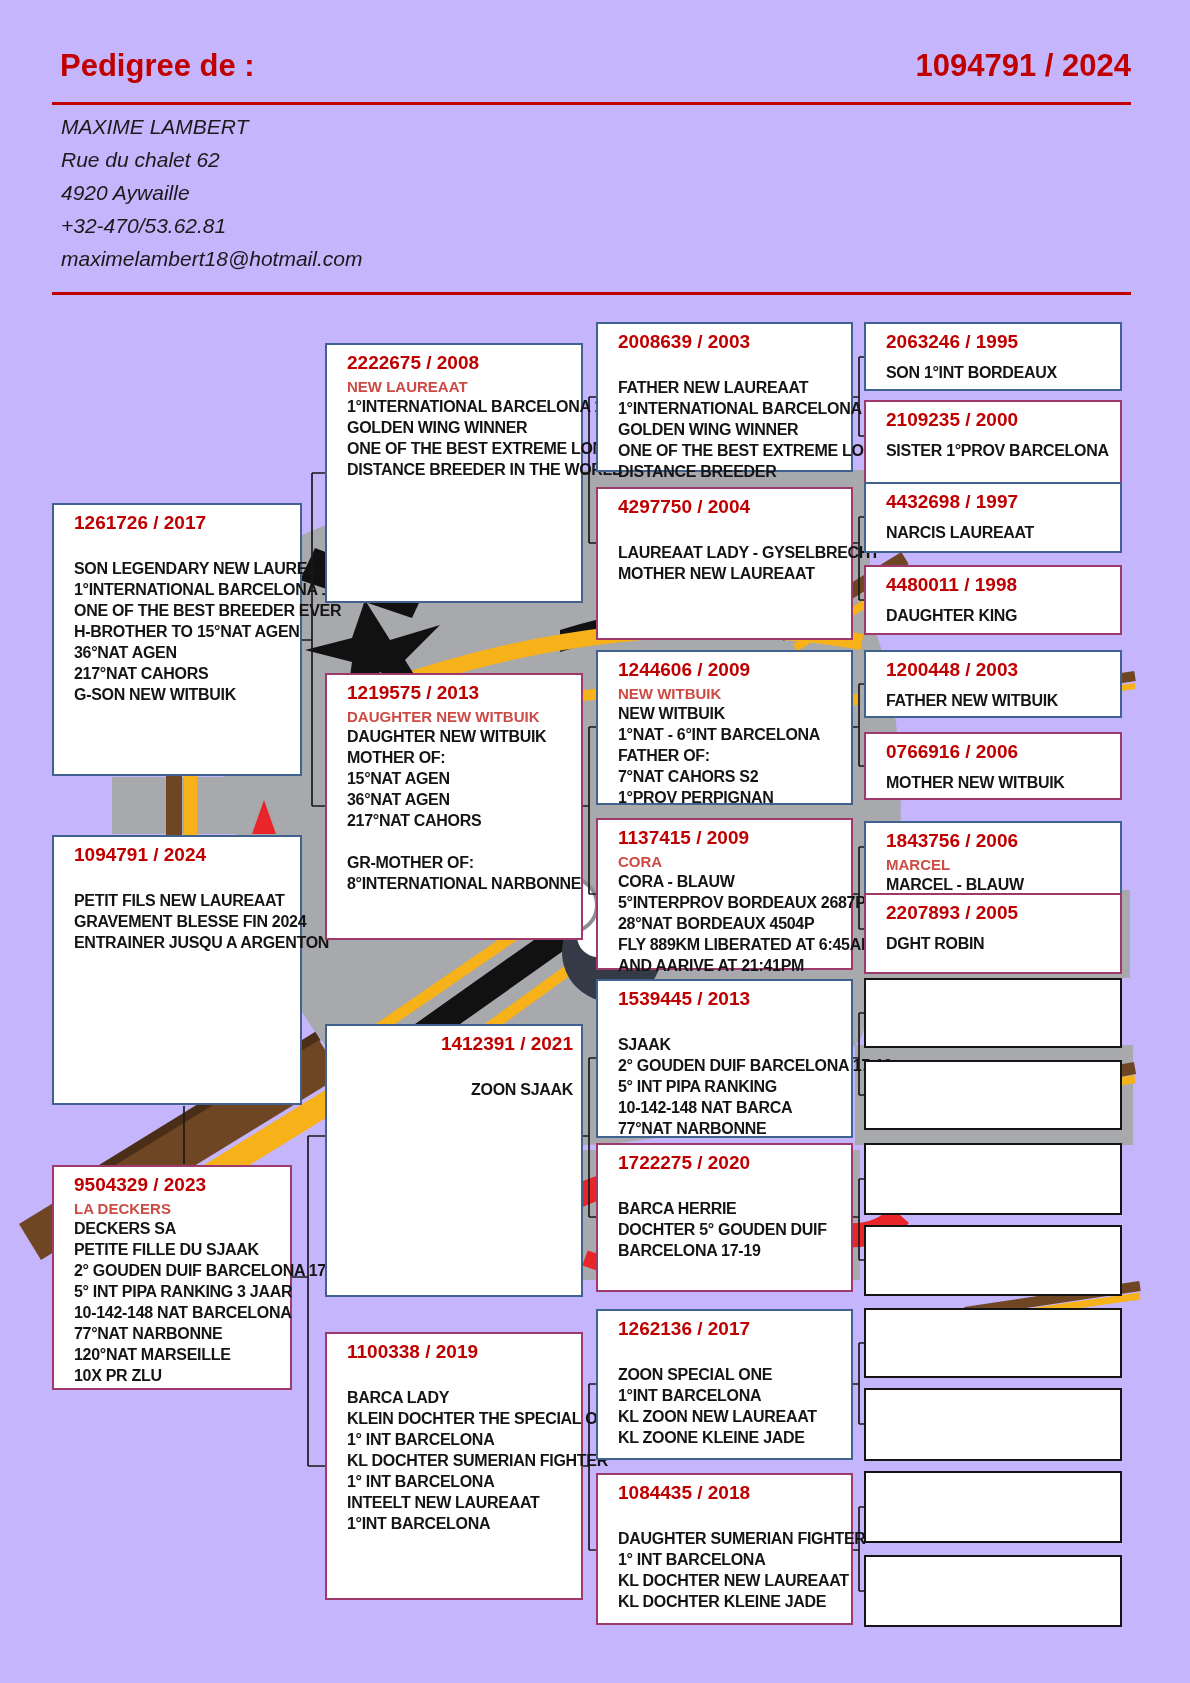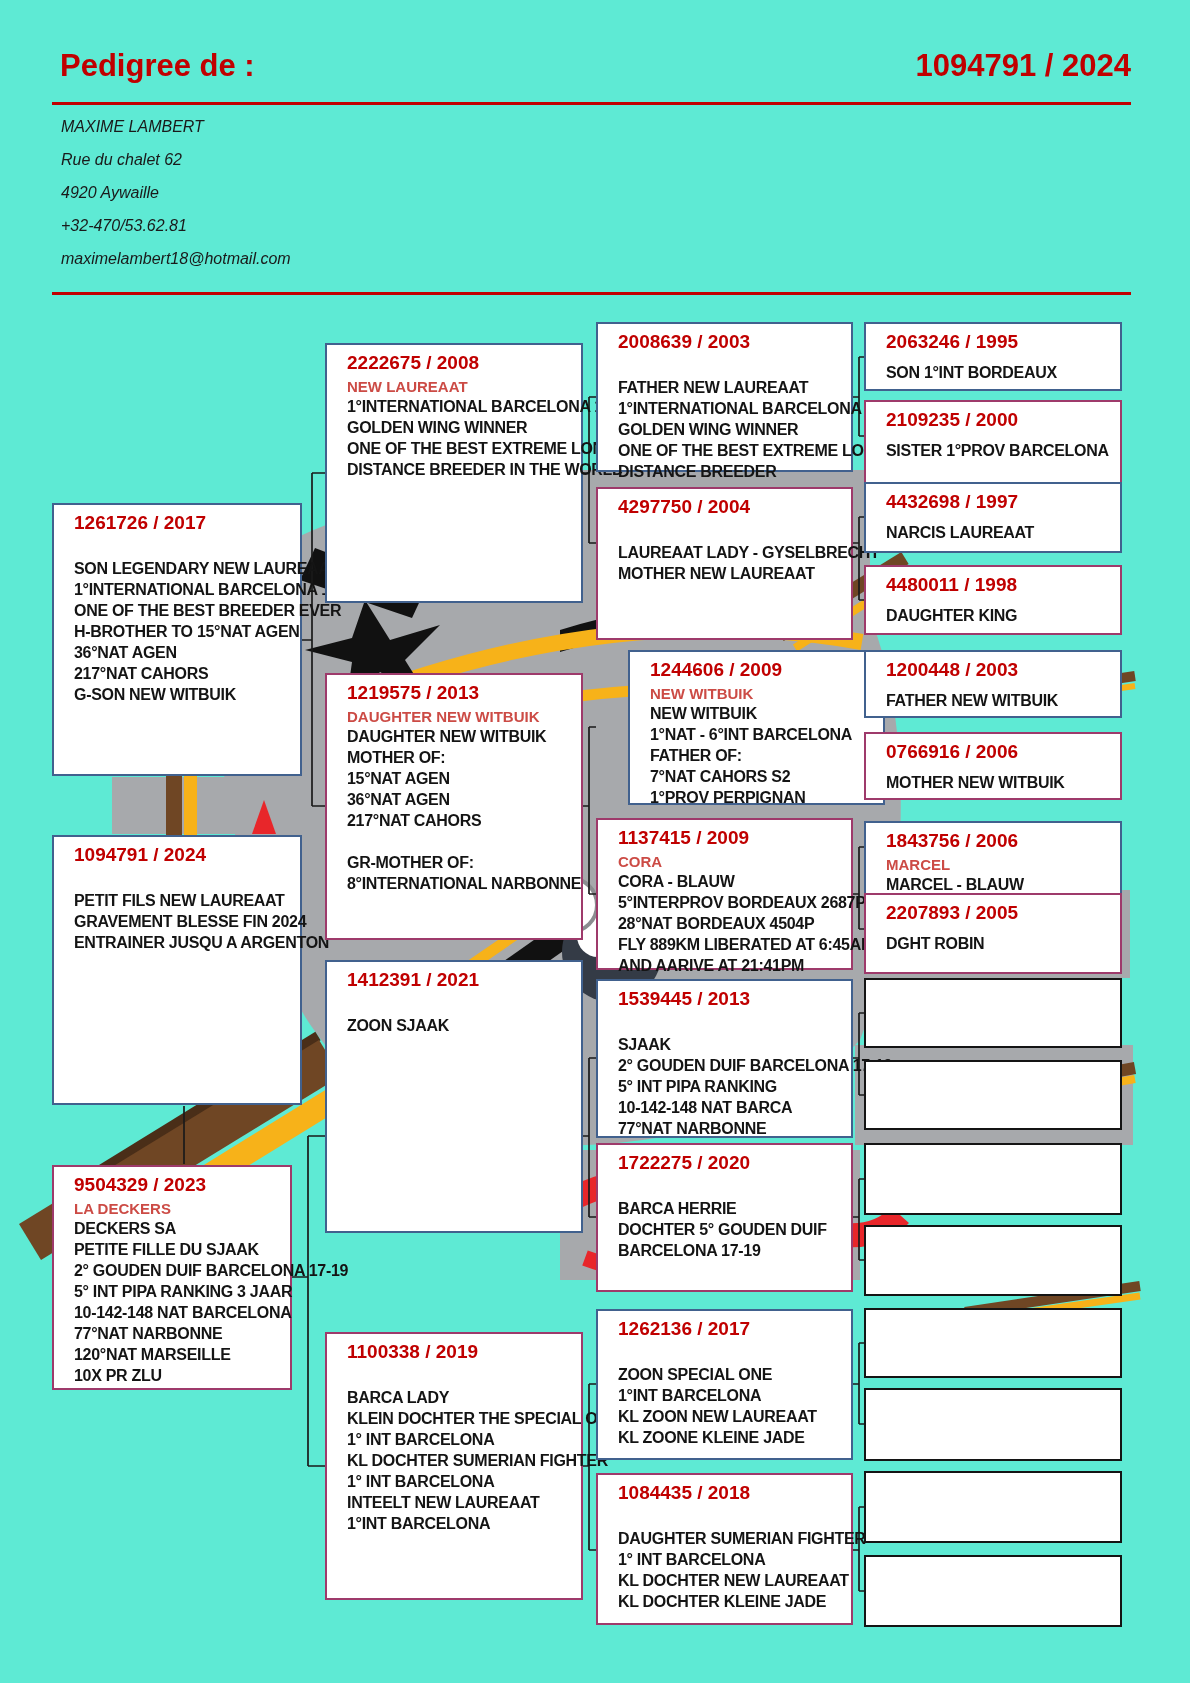--- a/index.html
+++ b/index.html
@@ -1,21 +1,21 @@
 <!DOCTYPE html>
 <html><head>
 <meta charset="utf-8">
 <style>
   html,body{margin:0;padding:0;background:#ffffff;}
   body{font-family:"Liberation Sans",sans-serif;}
-  #page{position:relative;width:1190px;height:1683px;background:#5eead4;overflow:hidden;}
+  #page{position:relative;width:1190px;height:1683px;background:#c4b5fd;overflow:hidden;}
   .hdr-title{position:absolute;left:60px;top:48px;font-size:31px;font-weight:bold;color:#C00000;}
   .hdr-ring{position:absolute;right:59px;top:48px;font-size:31px;font-weight:bold;color:#C00000;}
   .redrule{position:absolute;left:52px;width:1079px;background:#C00000;}
-  .owner{position:absolute;left:61px;top:110px;font-style:italic;font-size:16px;color:#1a1a1a;line-height:33px;}
+  .owner{position:absolute;left:61px;top:110px;font-style:italic;font-size:21px;color:#1a1a1a;line-height:33px;}
   svg.layer{position:absolute;left:0;top:0;pointer-events:none;}
   .box{position:absolute;background:#fff;box-sizing:border-box;padding:6px 8px 0 20px;}
   .box.blue{border:2.5px solid #41618E;}
   .box.purple{border:2.5px solid #9E3A6B;}
   .box.emptyb{border:2.3px solid #141414;}
   .ring{font-size:19px;font-weight:bold;color:#C00000;line-height:24px;height:26px;white-space:nowrap;}
   .sub{font-size:15px;font-weight:bold;color:#CC4B45;line-height:19px;height:19px;white-space:nowrap;}
   .ln{font-size:16px;font-weight:bold;color:#141414;line-height:21px;min-height:21px;white-space:nowrap;letter-spacing:-0.3px;}
 </style>
 </head>
@@ -139,21 +139,21 @@
     <div class="ln">DAUGHTER  NEW WITBUIK</div>
     <div class="ln">MOTHER OF:</div>
     <div class="ln">15°NAT AGEN</div>
     <div class="ln">36°NAT AGEN</div>
     <div class="ln">217°NAT CAHORS</div>
     <div class="ln"></div>
     <div class="ln">GR-MOTHER OF:</div>
     <div class="ln">8°INTERNATIONAL NARBONNE</div>
   </div>
 
-  <div class="box blue" style="left:325px;top:960px;width:258px;height:273px;">
+  <div class="box blue" style="left:325px;top:1024px;width:258px;height:273px;text-align:right;">
     <div class="ring">1412391 / 2021</div>
     <div class="ln"></div>
     <div class="ln">ZOON SJAAK</div>
   </div>
 
   <div class="box purple" style="left:325px;top:1332px;width:258px;height:268px;">
     <div class="ring">1100338 / 2019</div>
     <div class="ln"></div>
     <div class="ln">BARCA LADY</div>
     <div class="ln">KLEIN DOCHTER THE SPECIAL ONE</div>
@@ -174,21 +174,21 @@
     <div class="ln">DISTANCE BREEDER</div>
   </div>
 
   <div class="box purple" style="left:596px;top:487px;width:257px;height:153px;">
     <div class="ring">4297750 / 2004</div>
     <div class="ln"></div>
     <div class="ln">LAUREAAT LADY - GYSELBRECHT</div>
     <div class="ln">MOTHER NEW LAUREAAT</div>
   </div>
 
-  <div class="box blue" style="left:596px;top:650px;width:257px;height:155px;margin-left:32px;">
+  <div class="box blue" style="left:596px;top:650px;width:257px;height:155px;">
     <div class="ring">1244606 / 2009</div>
     <div class="sub">NEW WITBUIK</div>
     <div class="ln">NEW WITBUIK</div>
     <div class="ln">1°NAT - 6°INT BARCELONA</div>
     <div class="ln">FATHER OF:</div>
     <div class="ln">7°NAT CAHORS S2</div>
     <div class="ln">1°PROV PERPIGNAN</div>
   </div>
 
   <div class="box purple" style="left:596px;top:818px;width:257px;height:152px;">

